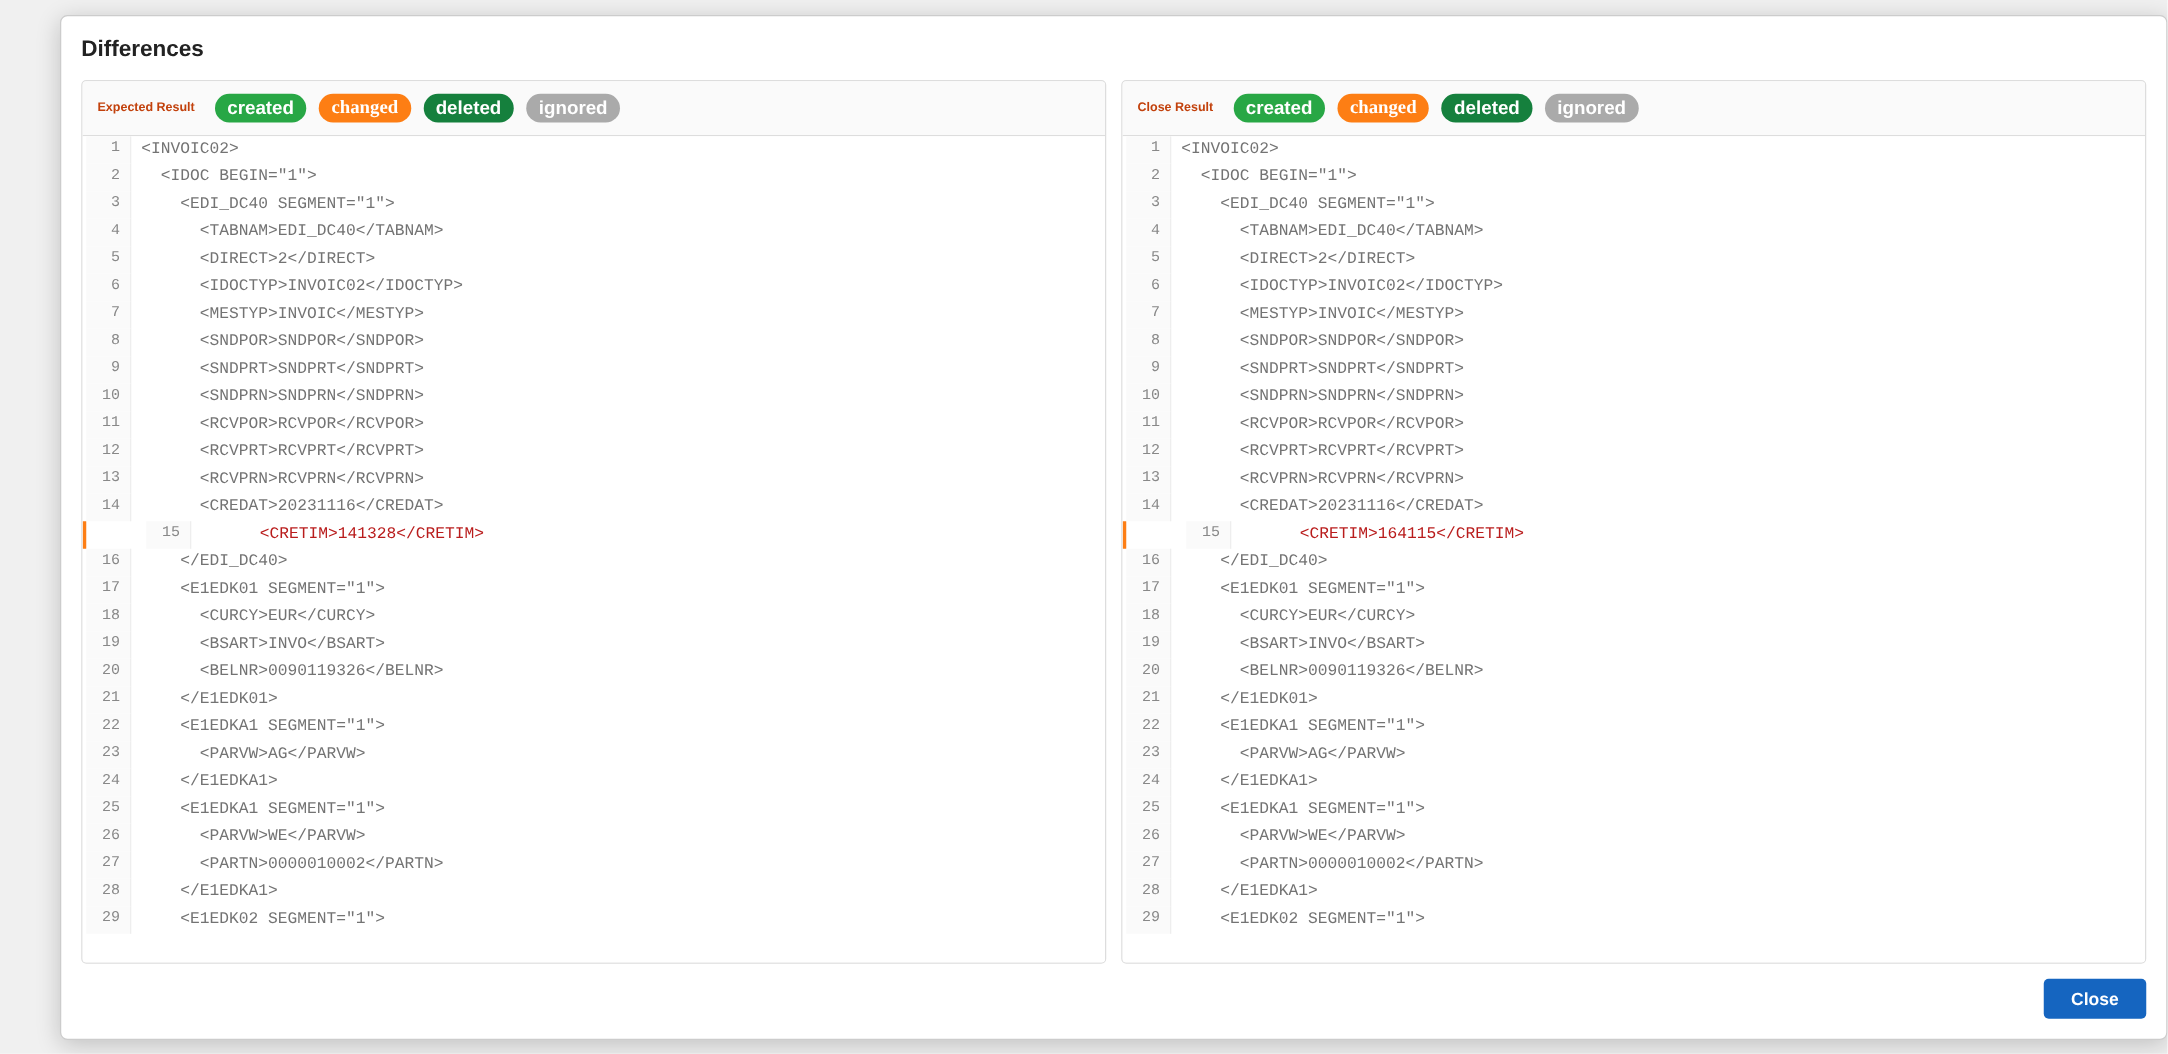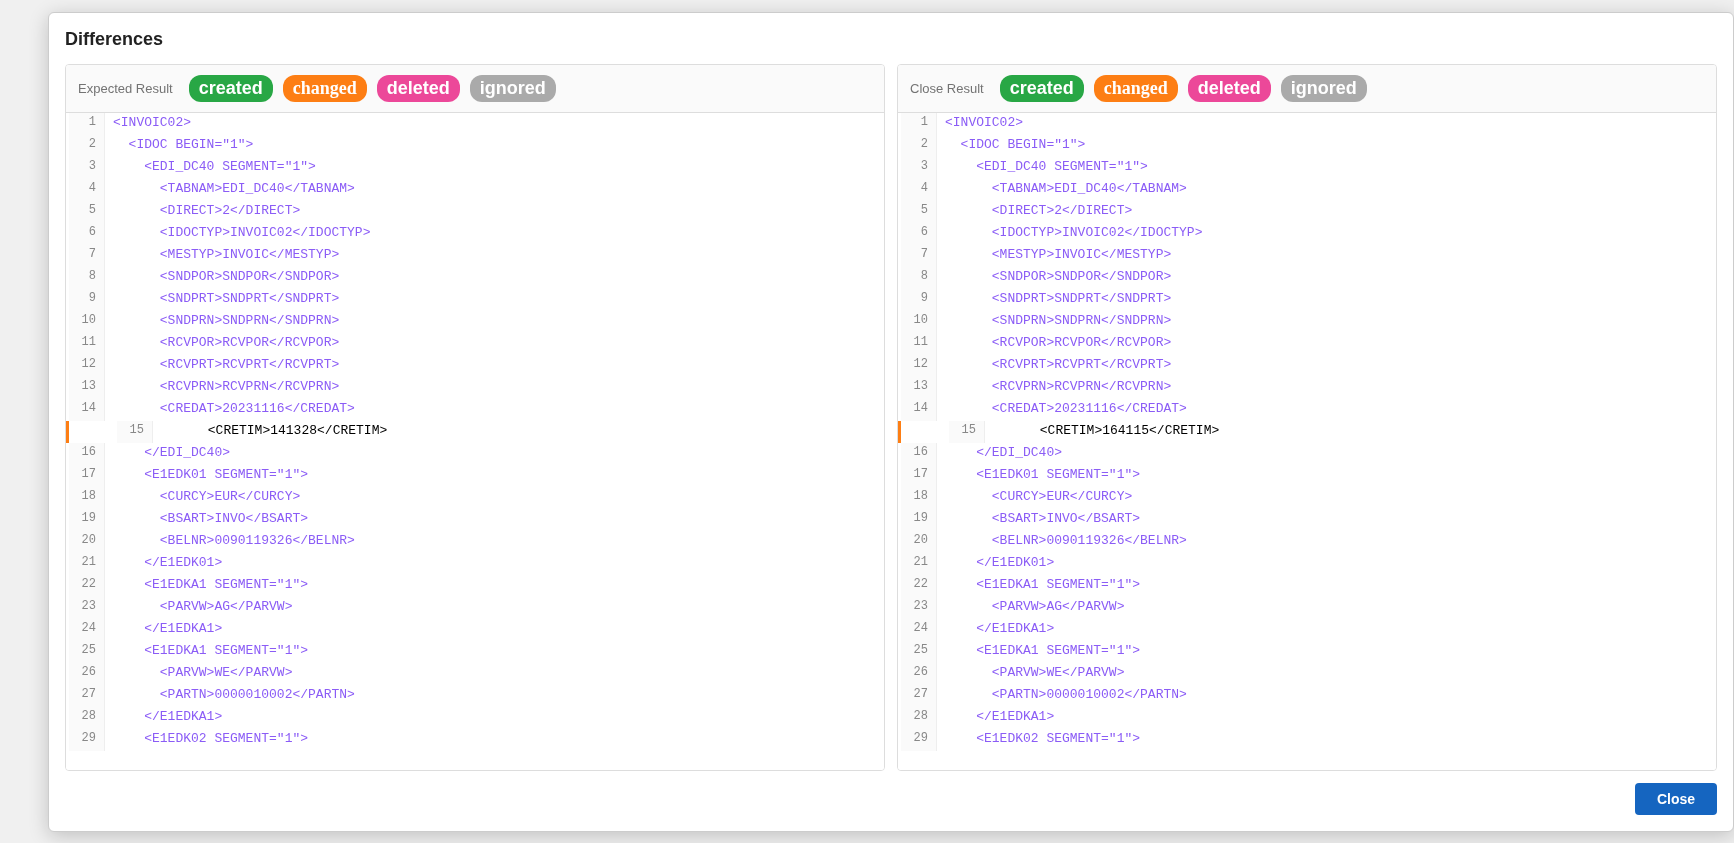--- a/index.html
+++ b/index.html
@@ -44,35 +44,35 @@
     }
     .panel-header {
       display: flex;
       align-items: center;
       gap: 10px;
       padding: 10px 12px;
       border-bottom: 1px solid #ddd;
       background: #fafafa;
     }
     .panel-header-title {
-      font-weight: normal;
-      font-size: 13px;
-      color: #737373;
+      font-weight: bold;
+      font-size: 10px;
+      color: #c2410c;
       margin-right: 6px;
     }
     .badge {
       padding: 3px 10px;
       border-radius: 12px;
-      font-size: 18px;
+      font-size: 15px;
       font-weight: bold;
       color: #fff;
     }
     .badge-created { background: #28a745; }
     .badge-changed { background: #fd7e14; font-family: Liberation Serif, serif; }
-    .badge-deleted { background: #ec4899; }
+    .badge-deleted { background: #15803d; }
     .badge-ignored { background: #aaa; }
     .panel-body {
       flex: 1;
       overflow-y: auto;
       font-family: 'Courier New', monospace;
       font-size: 13px;
       background: #fff;
     }
     .code-line {
       display: flex;
@@ -92,24 +92,24 @@
       padding: 2px 8px 2px 0;
       color: #888;
       user-select: none;
       font-size: 12px;
       background: #fafafa;
       border-right: 1px solid #eee;
     }
     .line-content {
       padding: 2px 8px;
       white-space: pre;
-      color: #8b5cf6;
+      color: #737373;
     }
     .line-content.changed-text {
-      color: #000000;
+      color: #b91c1c;
     }
     .dialog-footer {
       display: flex;
       justify-content: flex-end;
       margin-top: 12px;
     }
     .close-button {
       background: #1565c0;
       color: #fff;
       border: none;

